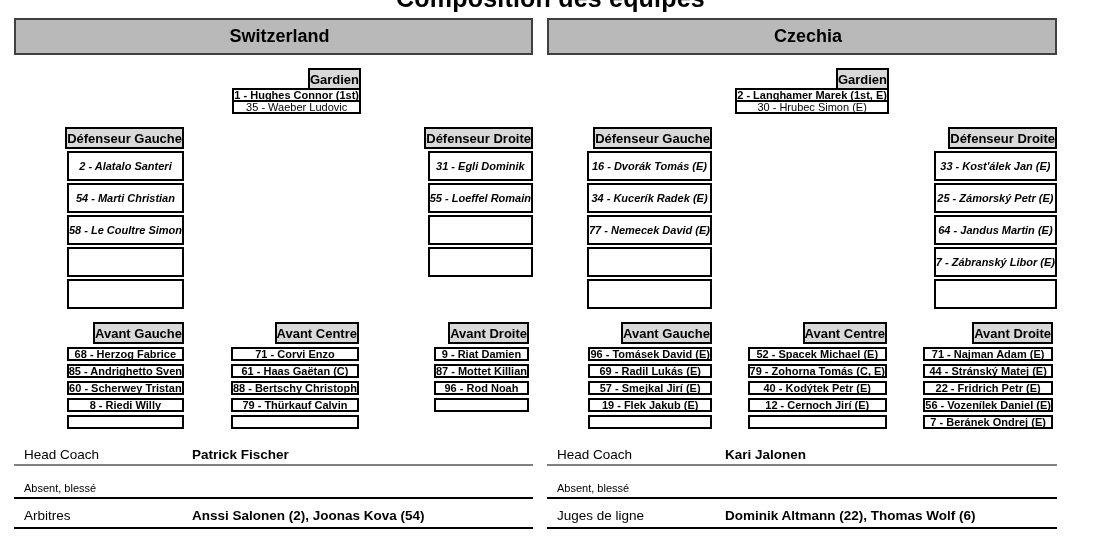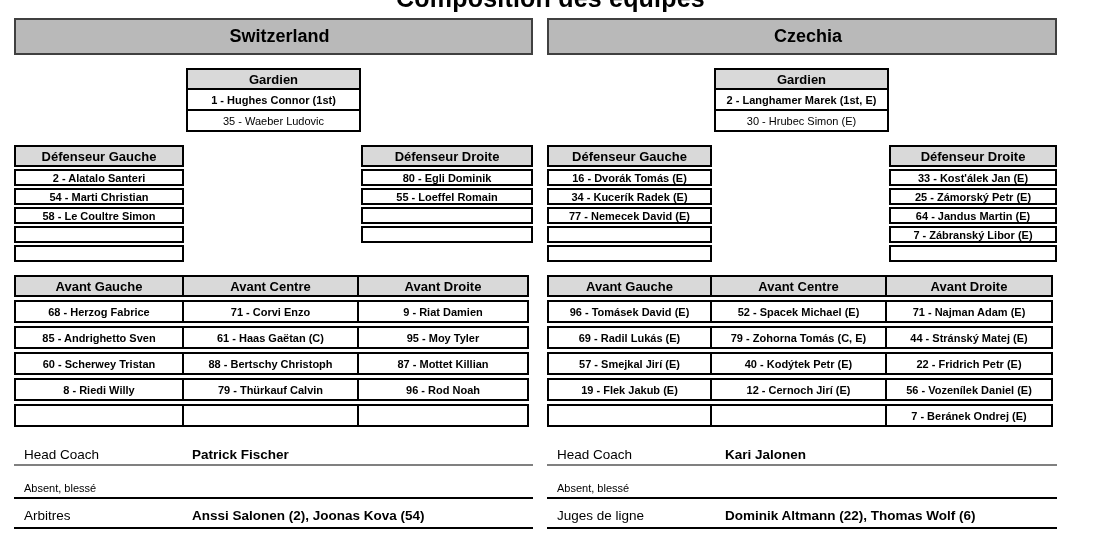--- a/index.html
+++ b/index.html
@@ -14,33 +14,33 @@
   }
   .team{position:absolute;top:18px;}
   #team-ch{left:14px;width:519px;}
   #team-cz{left:547px;width:510px;}
   .team-header{
     height:37px;background:#b9b9b9;border:2px solid #404040;
     display:flex;align-items:center;justify-content:center;
     font-size:18px;font-weight:bold;padding-left:12px;
   }
   .band{display:flex;margin-top:13px;}
-  .poscol{display:flex;flex-direction:column;}
+  .poscol{display:flex;flex-direction:column;align-items:flex-end;}
   .colhead{
     border:2px solid #000;background:#d9d9d9;height:22px;
     display:flex;align-items:center;justify-content:center;
     font-weight:bold;font-size:13px;
   }
   .prow{
-    border:2px solid #000;background:#fff;height:23px;margin-top:2px;
+    border:2px solid #000;background:#fff;height:14px;margin-top:2px;
     display:flex;align-items:center;justify-content:center;
     font-size:11px;white-space:nowrap;overflow:hidden;
   }
   .prow.bold{font-weight:bold;}
-  .band-def .prow{height:17px;}
+  .band-def .prow{height:30px;font-style:italic;}
   .band-gardien .prow{margin-top:-2px;}
   .band-avant .prow{margin-top:3px;}
   .band-avant .poscol + .poscol{margin-left:-2px;}
   .mid-spacer{flex:none;}
   .info{position:absolute;top:445px;}
   #info-ch{left:14px;width:519px;}
   #info-cz{left:547px;width:510px;}
   .inforow{display:flex;align-items:flex-end;height:17px;font-size:13.5px;padding-left:10px;}
   .inforow .ilabel{width:168px;flex:none;}
   .inforow .ivalue{font-weight:bold;}
@@ -77,21 +77,21 @@
           <div class="prow bold">54 - Marti Christian</div>
           <div class="prow bold">58 - Le Coultre Simon</div>
           <div class="prow"></div>
           <div class="prow"></div>
         </div>
     </div>
     <div class="mid-spacer" style="width:177px"></div>
     <div class="poscol" style="width:172px">
       <div class="colhead">Défenseur Droite</div>
       <div>
-          <div class="prow bold">80 - Egli Dominik</div>
+          <div class="prow bold">31 - Egli Dominik</div>
           <div class="prow bold">55 - Loeffel Romain</div>
           <div class="prow"></div>
           <div class="prow"></div>
         </div>
     </div>
   </div>
   <div class="band band-avant">
     <div class="poscol" style="width:170px">
       <div class="colhead">Avant Gauche</div>
       <div>
@@ -109,21 +109,20 @@
           <div class="prow bold">61 - Haas Gaëtan (C)</div>
           <div class="prow bold">88 - Bertschy Christoph</div>
           <div class="prow bold">79 - Thürkauf Calvin</div>
           <div class="prow"></div>
         </div>
     </div>
     <div class="poscol" style="width:172px">
       <div class="colhead">Avant Droite</div>
       <div>
           <div class="prow bold">9 - Riat Damien</div>
-          <div class="prow bold">95 - Moy Tyler</div>
           <div class="prow bold">87 - Mottet Killian</div>
           <div class="prow bold">96 - Rod Noah</div>
           <div class="prow"></div>
         </div>
     </div>
   </div>
 </div>
 
 <div class="team" id="team-cz">
   <div class="team-header">Czechia</div>

